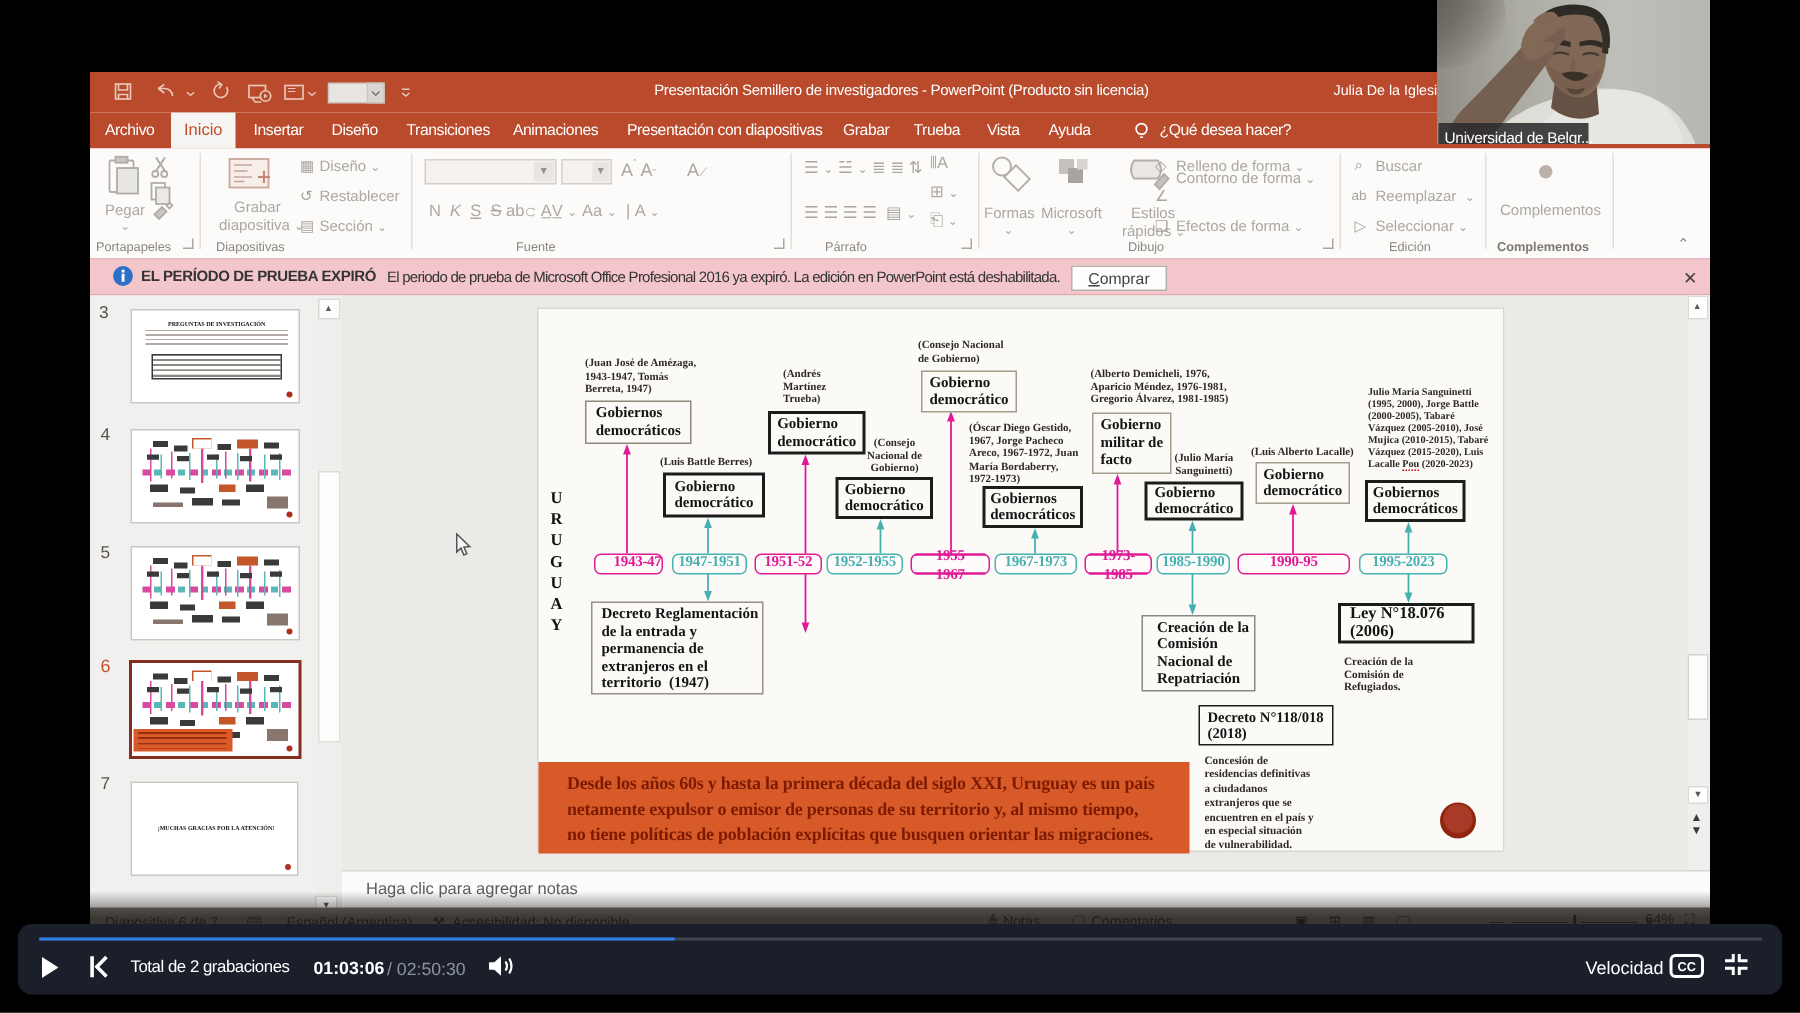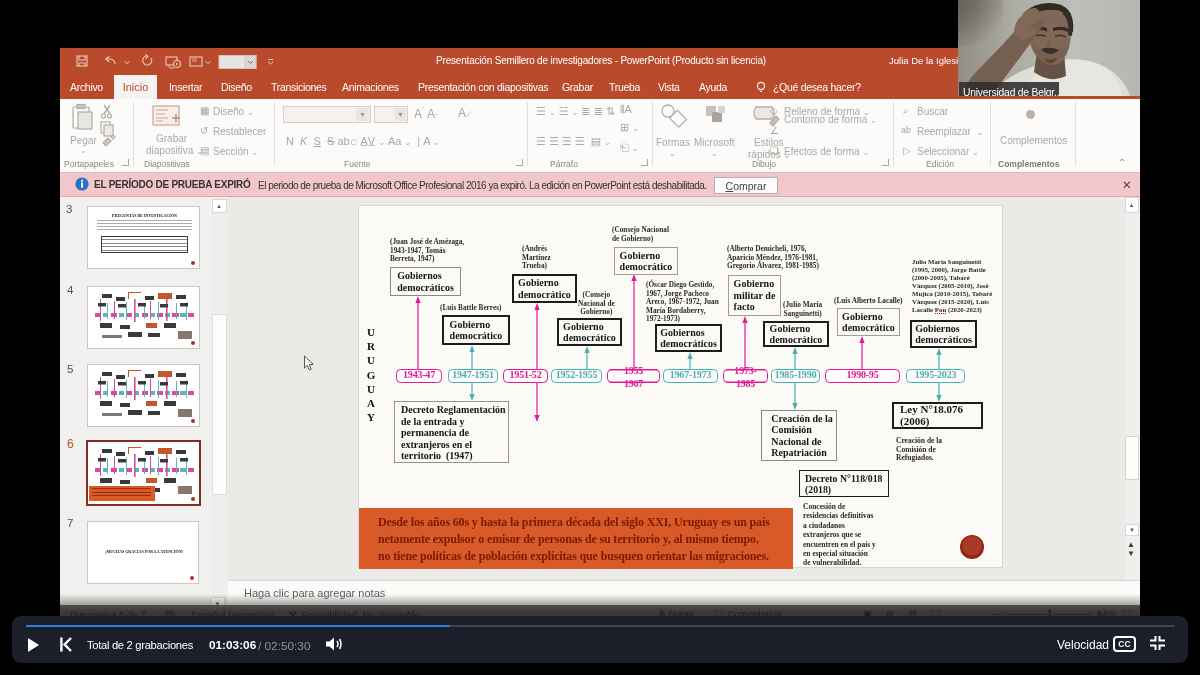--- a/index.html
+++ b/index.html
@@ -336,21 +336,21 @@
               <path d="M433.4 148h5.2L436 141z" stroke="none"></path>
             <line x1="436" y1="176" x2="436" y2="199"></line>
               <path d="M433.4 197h5.2L436 204z" stroke="none"></path>
             <line x1="580" y1="163" x2="580" y2="147"></line>
               <path d="M577.4 149h5.2L580 142z" stroke="none"></path>
             <line x1="580" y1="176" x2="580" y2="191"></line>
               <path d="M577.4 189h5.2L580 196z" stroke="none"></path>
           </g>
         </svg>
 
-        <div class="cap pkc" style="left:37px;width:46px;">1943-47</div>
+        <div class="cap pkc" style="left:37px;width:46px;text-align:right;">1943-47</div>
         <div class="cap tlc" style="left:89px;width:50px;">1947-1951</div>
         <div class="cap pkc" style="left:144px;width:45px;">1951-52</div>
         <div class="cap tlc" style="left:192px;width:51px;">1952-1955</div>
         <div class="cap pkc" style="left:248px;width:53px;"><span style="position:relative;top:-6px;line-height:13px;">1955<br>1967</span></div>
         <div class="cap tlc" style="left:304px;width:55px;">1967-1973</div>
         <div class="cap pkc" style="left:364px;width:45px;"><span style="position:relative;top:-6px;line-height:13px;">1973-<br>1985</span></div>
         <div class="cap tlc" style="left:412px;width:49px;">1985-1990</div>
         <div class="cap pkc" style="left:466px;width:75px;">1990-95</div>
         <div class="cap tlc" style="left:547px;width:59px;">1995-2023</div>
 

